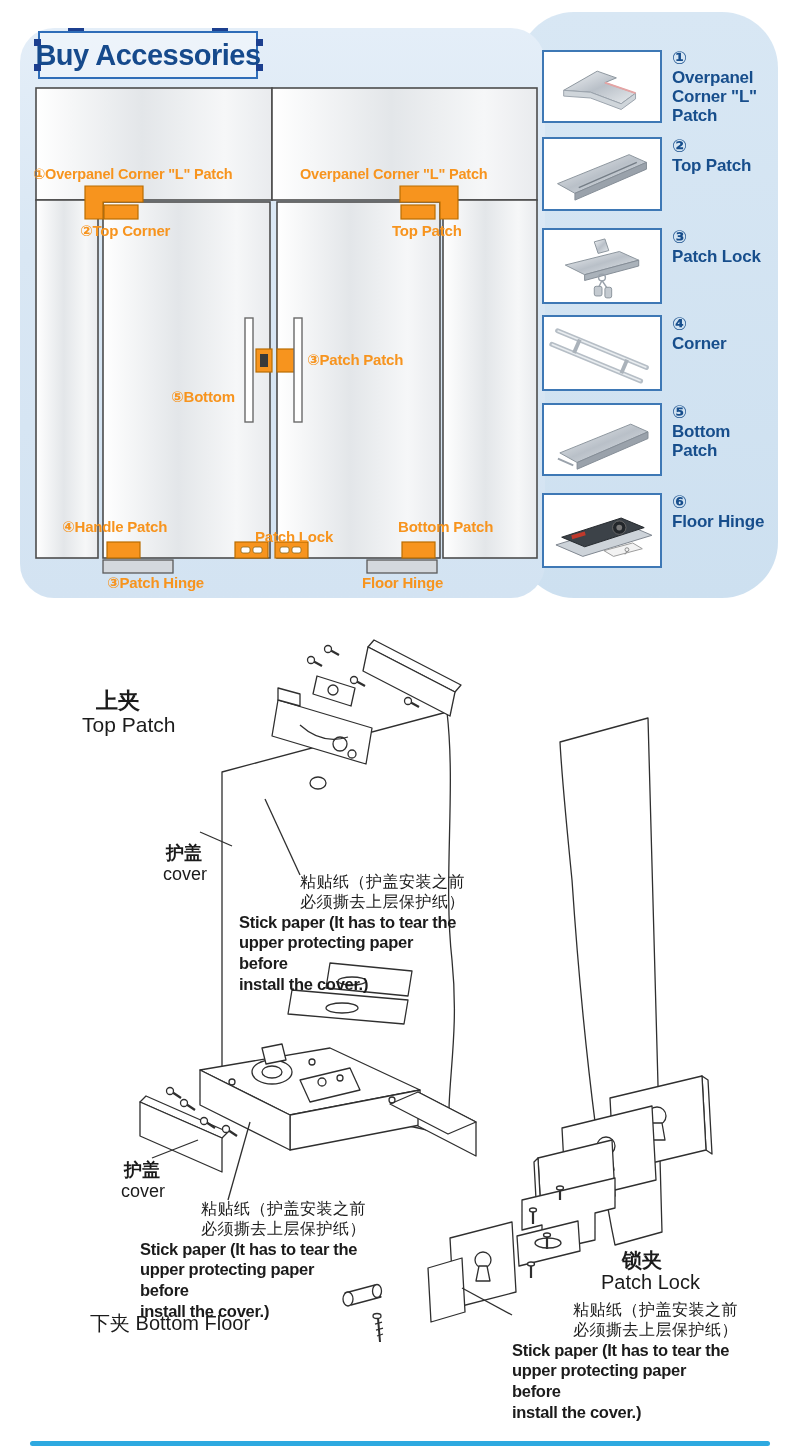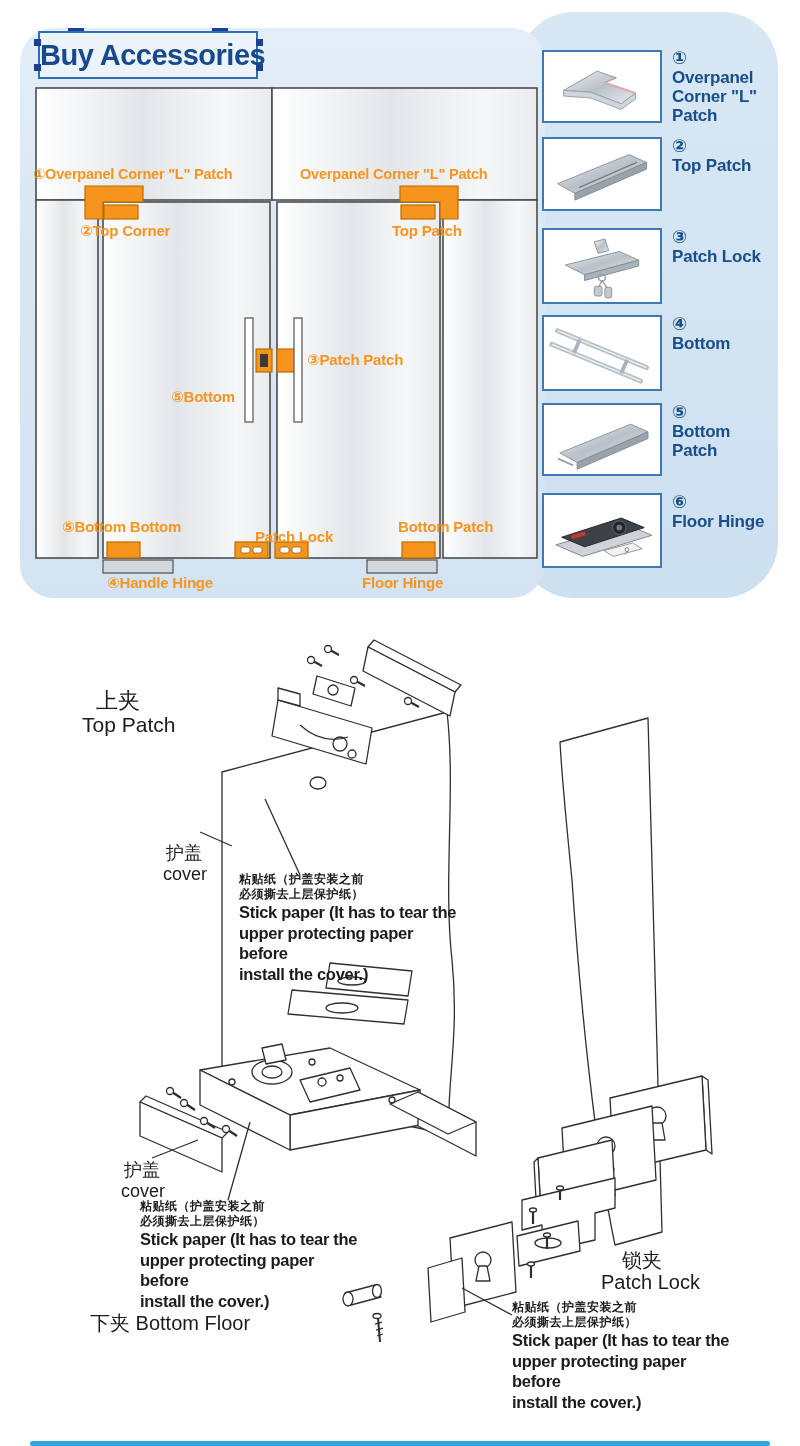--- a/index.html
+++ b/index.html
@@ -7,40 +7,40 @@
           font-family:"Liberation Sans","DejaVu Sans",sans-serif;}
   .abs{position:absolute;}
 
   
   .panel-left{left:20px;top:28px;width:525px;height:570px;border-radius:34px;
       background:linear-gradient(180deg,#e4eef8 0%,#d9e7f4 40%,#d3e3f2 100%);}
   .panel-right{left:518px;top:12px;width:260px;height:586px;border-radius:56px;
       background:linear-gradient(180deg,#d8e7f4 0%,#cde0f0 100%);}
 
   .title-box{left:38px;top:31px;width:216px;height:44px;border:2px solid #2f6db8;
-      background:rgba(255,255,255,0.35);display:flex;align-items:center;justify-content:flex-start;}
+      background:rgba(255,255,255,0.35);display:flex;align-items:center;justify-content:center;}
   .title-text{font-size:29px;font-weight:bold;color:#164a8c;letter-spacing:-0.5px;white-space:nowrap;}
   .hdl{position:absolute;width:7px;height:7px;background:#1c3f8f;}
   .hdl.l1{left:-6px;top:6px}.hdl.l2{left:-6px;bottom:6px}
   .hdl.r1{right:-7px;top:6px}.hdl.r2{right:-7px;bottom:6px}
   .hdl.t1{left:28px;top:-5px;width:16px;height:3px}.hdl.t2{right:28px;top:-5px;width:16px;height:3px}
 
   .door-label{position:absolute;color:#f7941e;font-weight:bold;white-space:nowrap;letter-spacing:-0.2px;}
   .fs14{font-size:14.5px}.fs15{font-size:15px}
 
   .thumb{position:absolute;left:542px;width:120px;background:#fff;border:2px solid #3e78b5;box-sizing:border-box;}
   .plabel{position:absolute;left:672px;width:106px;color:#174e8c;font-weight:bold;
           font-size:17px;line-height:1.12;letter-spacing:-0.2px;}
   .pnum{display:block;font-size:18px;}
 
   
   .bl{position:absolute;color:#1b1b1b;}
-  .cn{font-weight:400;}
+  .cn{font-weight:700;}
   .stick{width:226px;text-align:left;}
-  .stick .c{display:block;text-align:left;font-size:12px;font-weight:700;line-height:1.24;letter-spacing:0.5px;}
+  .stick .c{display:block;text-align:right;font-size:16px;font-weight:400;line-height:1.24;letter-spacing:0.5px;}
   .stick .e{display:block;font-size:16.5px;font-weight:600;line-height:1.26;letter-spacing:-0.3px;}
 
   .bottom-bar{left:30px;top:1441px;width:740px;height:5px;background:#2ea9e0;border-radius:3px;}
 </style>
 </head>
 <body>
 
 <div class="canvas">
 
   <div class="abs panel-right"></div>
@@ -104,24 +104,24 @@
       <rect x="294" y="318" width="8" height="104"></rect>
     </g>
   </svg>
 
   <div class="door-label fs14" style="left:33px;top:166px">①Overpanel Corner "L" Patch</div>
   <div class="door-label fs14" style="left:300px;top:166px">Overpanel Corner "L" Patch</div>
   <div class="door-label fs15" style="left:80px;top:222px">②Top Corner</div>
   <div class="door-label fs15" style="left:392px;top:222px">Top Patch</div>
   <div class="door-label fs15" style="left:307px;top:351px">③Patch Patch</div>
   <div class="door-label fs15" style="left:171px;top:388px">⑤Bottom</div>
-  <div class="door-label fs15" style="left:62px;top:518px">⑤Bottom Bottom</div>
+  <div class="door-label fs15" style="left:62px;top:518px">④Handle Patch</div>
   <div class="door-label fs15" style="left:255px;top:528px">Patch Lock</div>
   <div class="door-label fs15" style="left:398px;top:518px">Bottom Patch</div>
-  <div class="door-label fs15" style="left:107px;top:574px">④Handle Hinge</div>
+  <div class="door-label fs15" style="left:107px;top:574px">③Patch Hinge</div>
   <div class="door-label fs15" style="left:362px;top:574px">Floor Hinge</div>
 
   <div class="thumb" style="top:50px;height:73px">
     <svg width="116" height="69" viewBox="0 0 120 72">
       <defs>
           <linearGradient id="sv" x1="0" y1="0" x2="1" y2="1">
         <stop offset="0" stop-color="#f3f5f7"></stop>
             <stop offset="0.5" stop-color="#b9c0c8"></stop>
             <stop offset="1" stop-color="#e8ebee"></stop>
       </linearGradient>
@@ -183,21 +183,21 @@
     <span class="pnum">①</span>
     <span>Overpanel Corner "L" Patch</span></div>
   <div class="plabel" style="top:136px">
     <span class="pnum">②</span>
     <span>Top Patch</span></div>
   <div class="plabel" style="top:227px">
     <span class="pnum">③</span>
     <span>Patch Lock</span></div>
   <div class="plabel" style="top:314px">
     <span class="pnum">④</span>
-    <span>Bottom</span></div>
+    <span>Corner</span></div>
   <div class="plabel" style="top:402px">
     <span class="pnum">⑤</span>
     <span>Bottom Patch</span></div>
   <div class="plabel" style="top:492px">
     <span class="pnum">⑥</span>
     <span>Floor Hinge</span></div>
 
   <svg class="abs" style="left:0;top:620px" width="800" height="826" viewBox="0 620 800 826">
     <g stroke="#2f2f2f" stroke-width="1.3" fill="none" stroke-linejoin="round">
 

